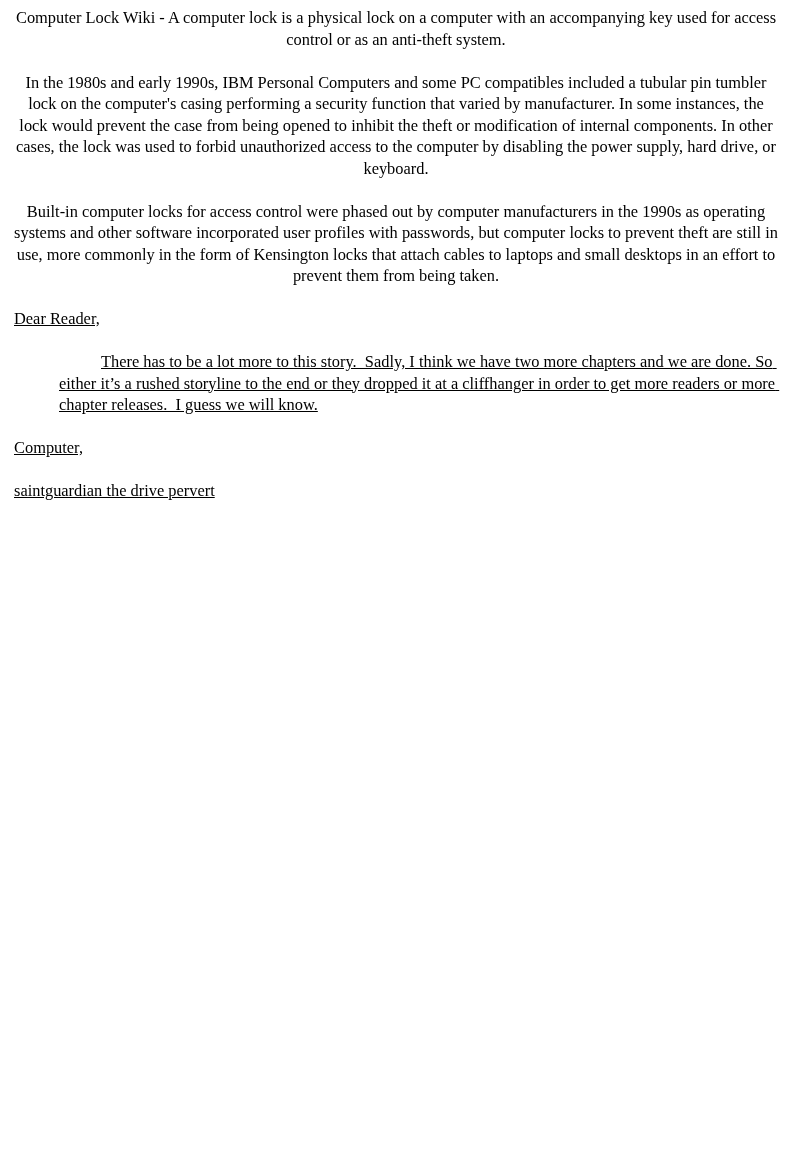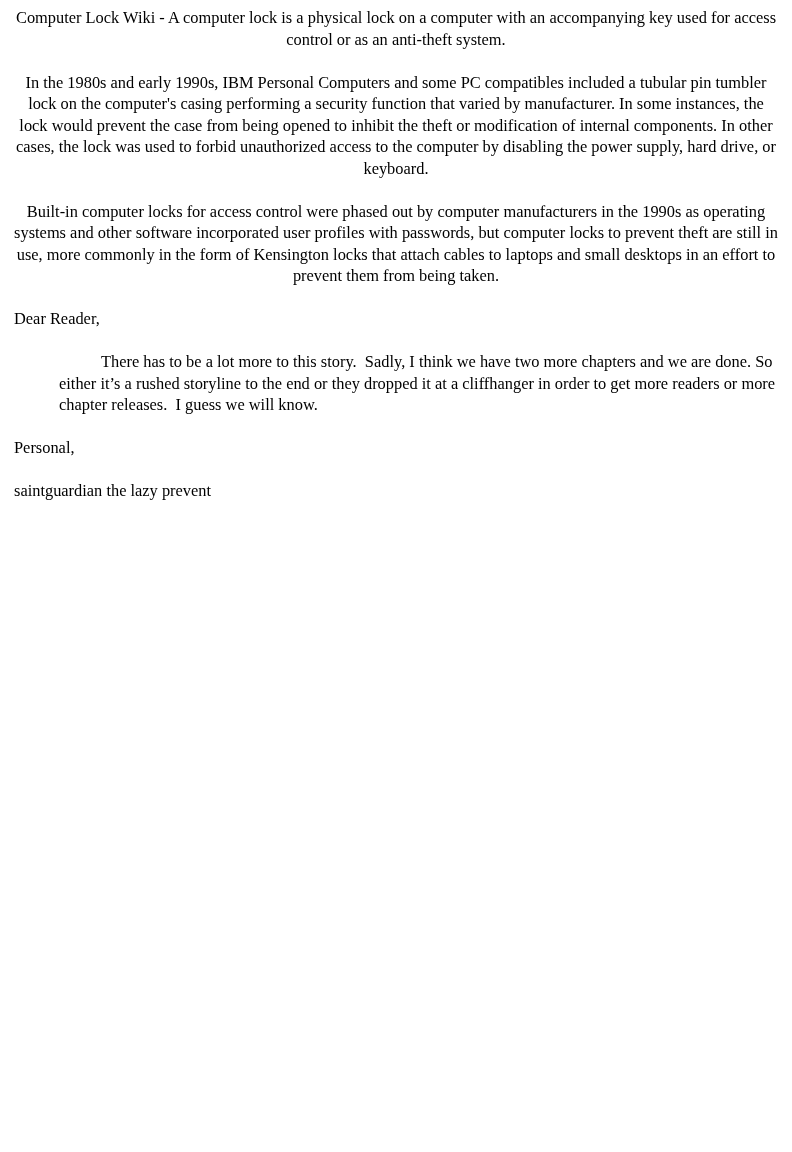--- a/index.html
+++ b/index.html
@@ -25,20 +25,21 @@
   }
   .para {
     margin: 0 0 21.5px 0;
     white-space: pre-wrap;
   }
   .wiki-para {
     text-align: center;
   }
   .letter-para {
     text-align: left;
+    text-decoration: underline;
   }
   .indent-first {
     text-indent: 42px;
     margin-left: 45px;
   }
 </style>
 </head>
 <body>
 
 <div class="page">
@@ -47,17 +48,17 @@
 
   <div class="para wiki-para">In the 1980s and early 1990s, IBM Personal Computers and some PC compatibles included a tubular pin tumbler lock on the computer's casing performing a security function that varied by manufacturer. In some instances, the lock would prevent the case from being opened to inhibit the theft or modification of internal components. In other cases, the lock was used to forbid unauthorized access to the computer by disabling the power supply, hard drive, or keyboard.</div>
 
   <div class="para wiki-para">Built-in computer locks for access control were phased out by computer manufacturers in the 1990s as operating systems and other software incorporated user profiles with passwords, but computer locks to prevent theft are still in use, more commonly in the form of Kensington locks that attach cables to laptops and small desktops in an effort to prevent them from being taken.</div>
 
   <div class="para letter-para">Dear Reader,</div>
 
   <div class="para letter-para indent-first">There has to be a lot more to this story.  Sadly, I think we have two more chapters and we are done. So either it’s a rushed storyline to the end or they dropped it at a cliffhanger in order to get more readers or more chapter releases.  I guess we will know.</div>
 
 
-  <div class="para letter-para">Personal,</div>
+  <div class="para letter-para">Computer,</div>
 
-  <div class="para letter-para">saintguardian the lazy prevent</div>
+  <div class="para letter-para">saintguardian the drive pervert</div>
 
 </div>
 
 </body></html>

